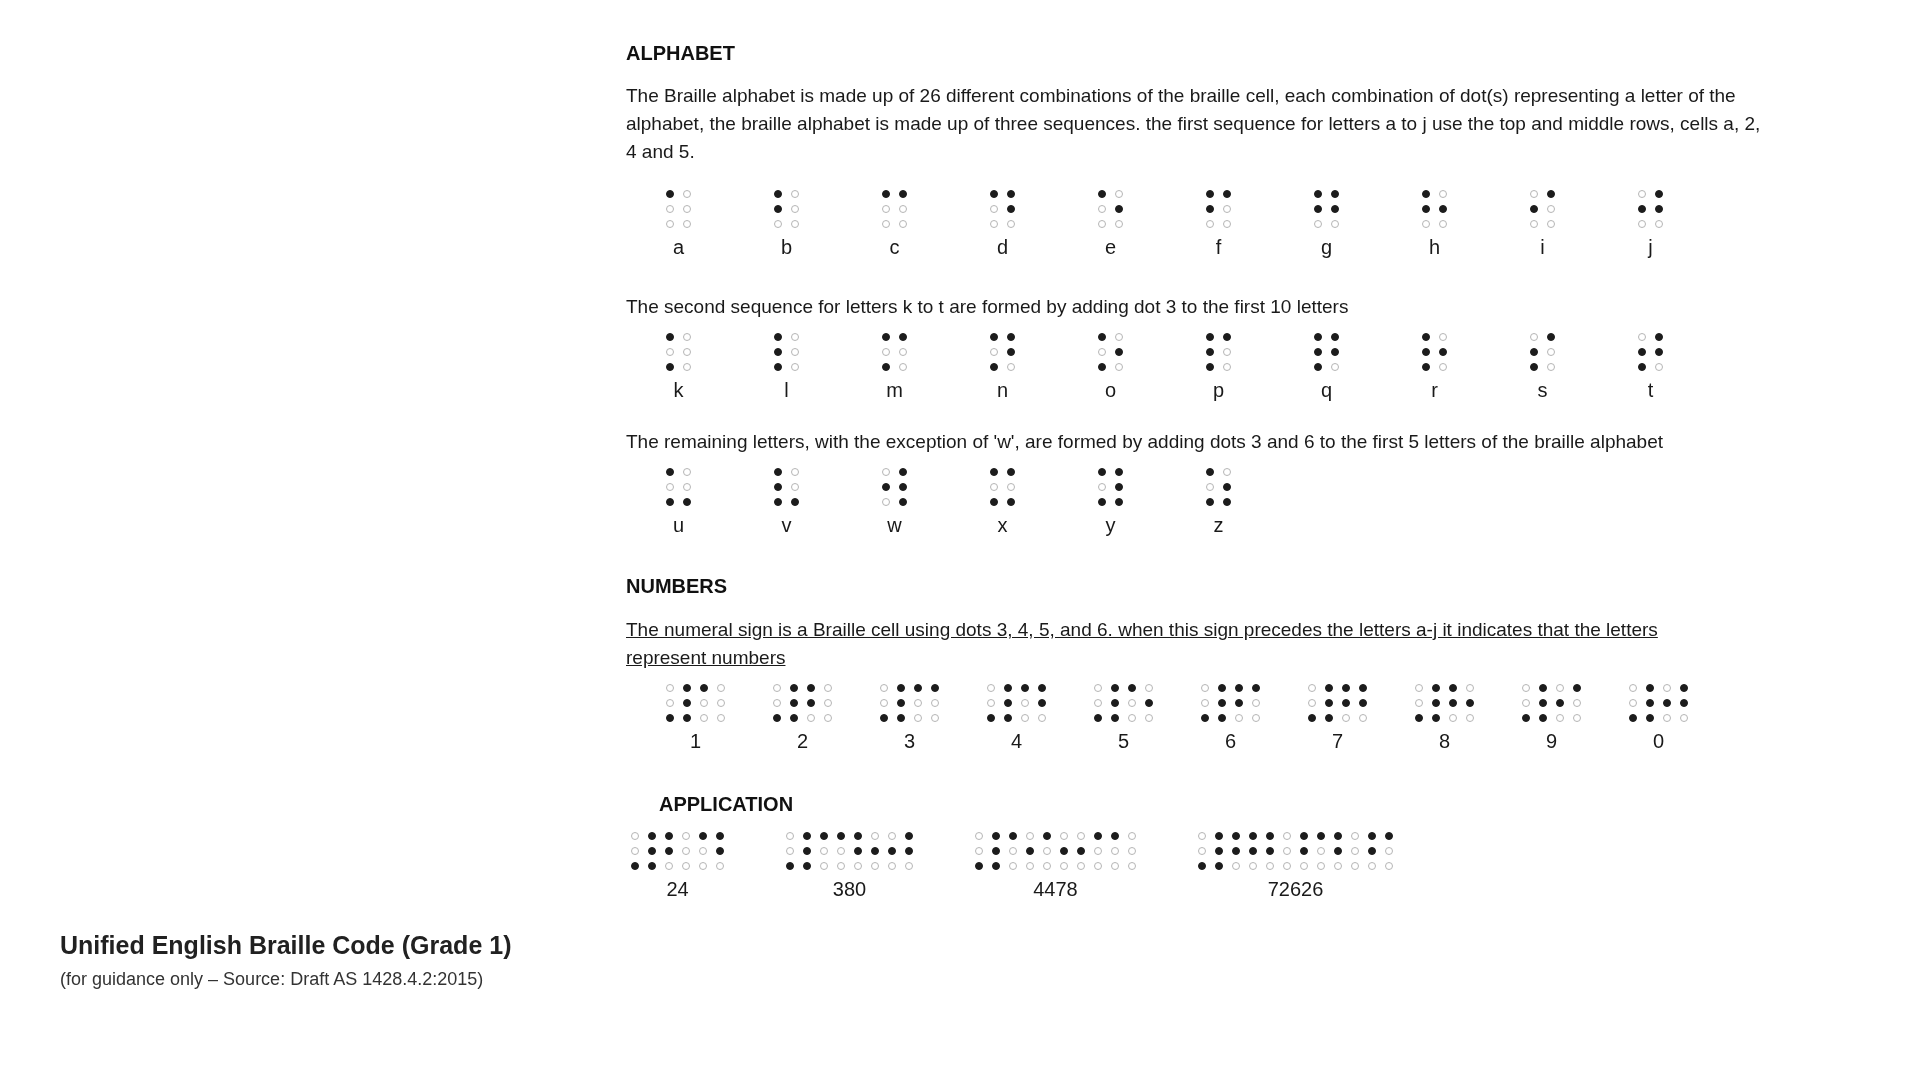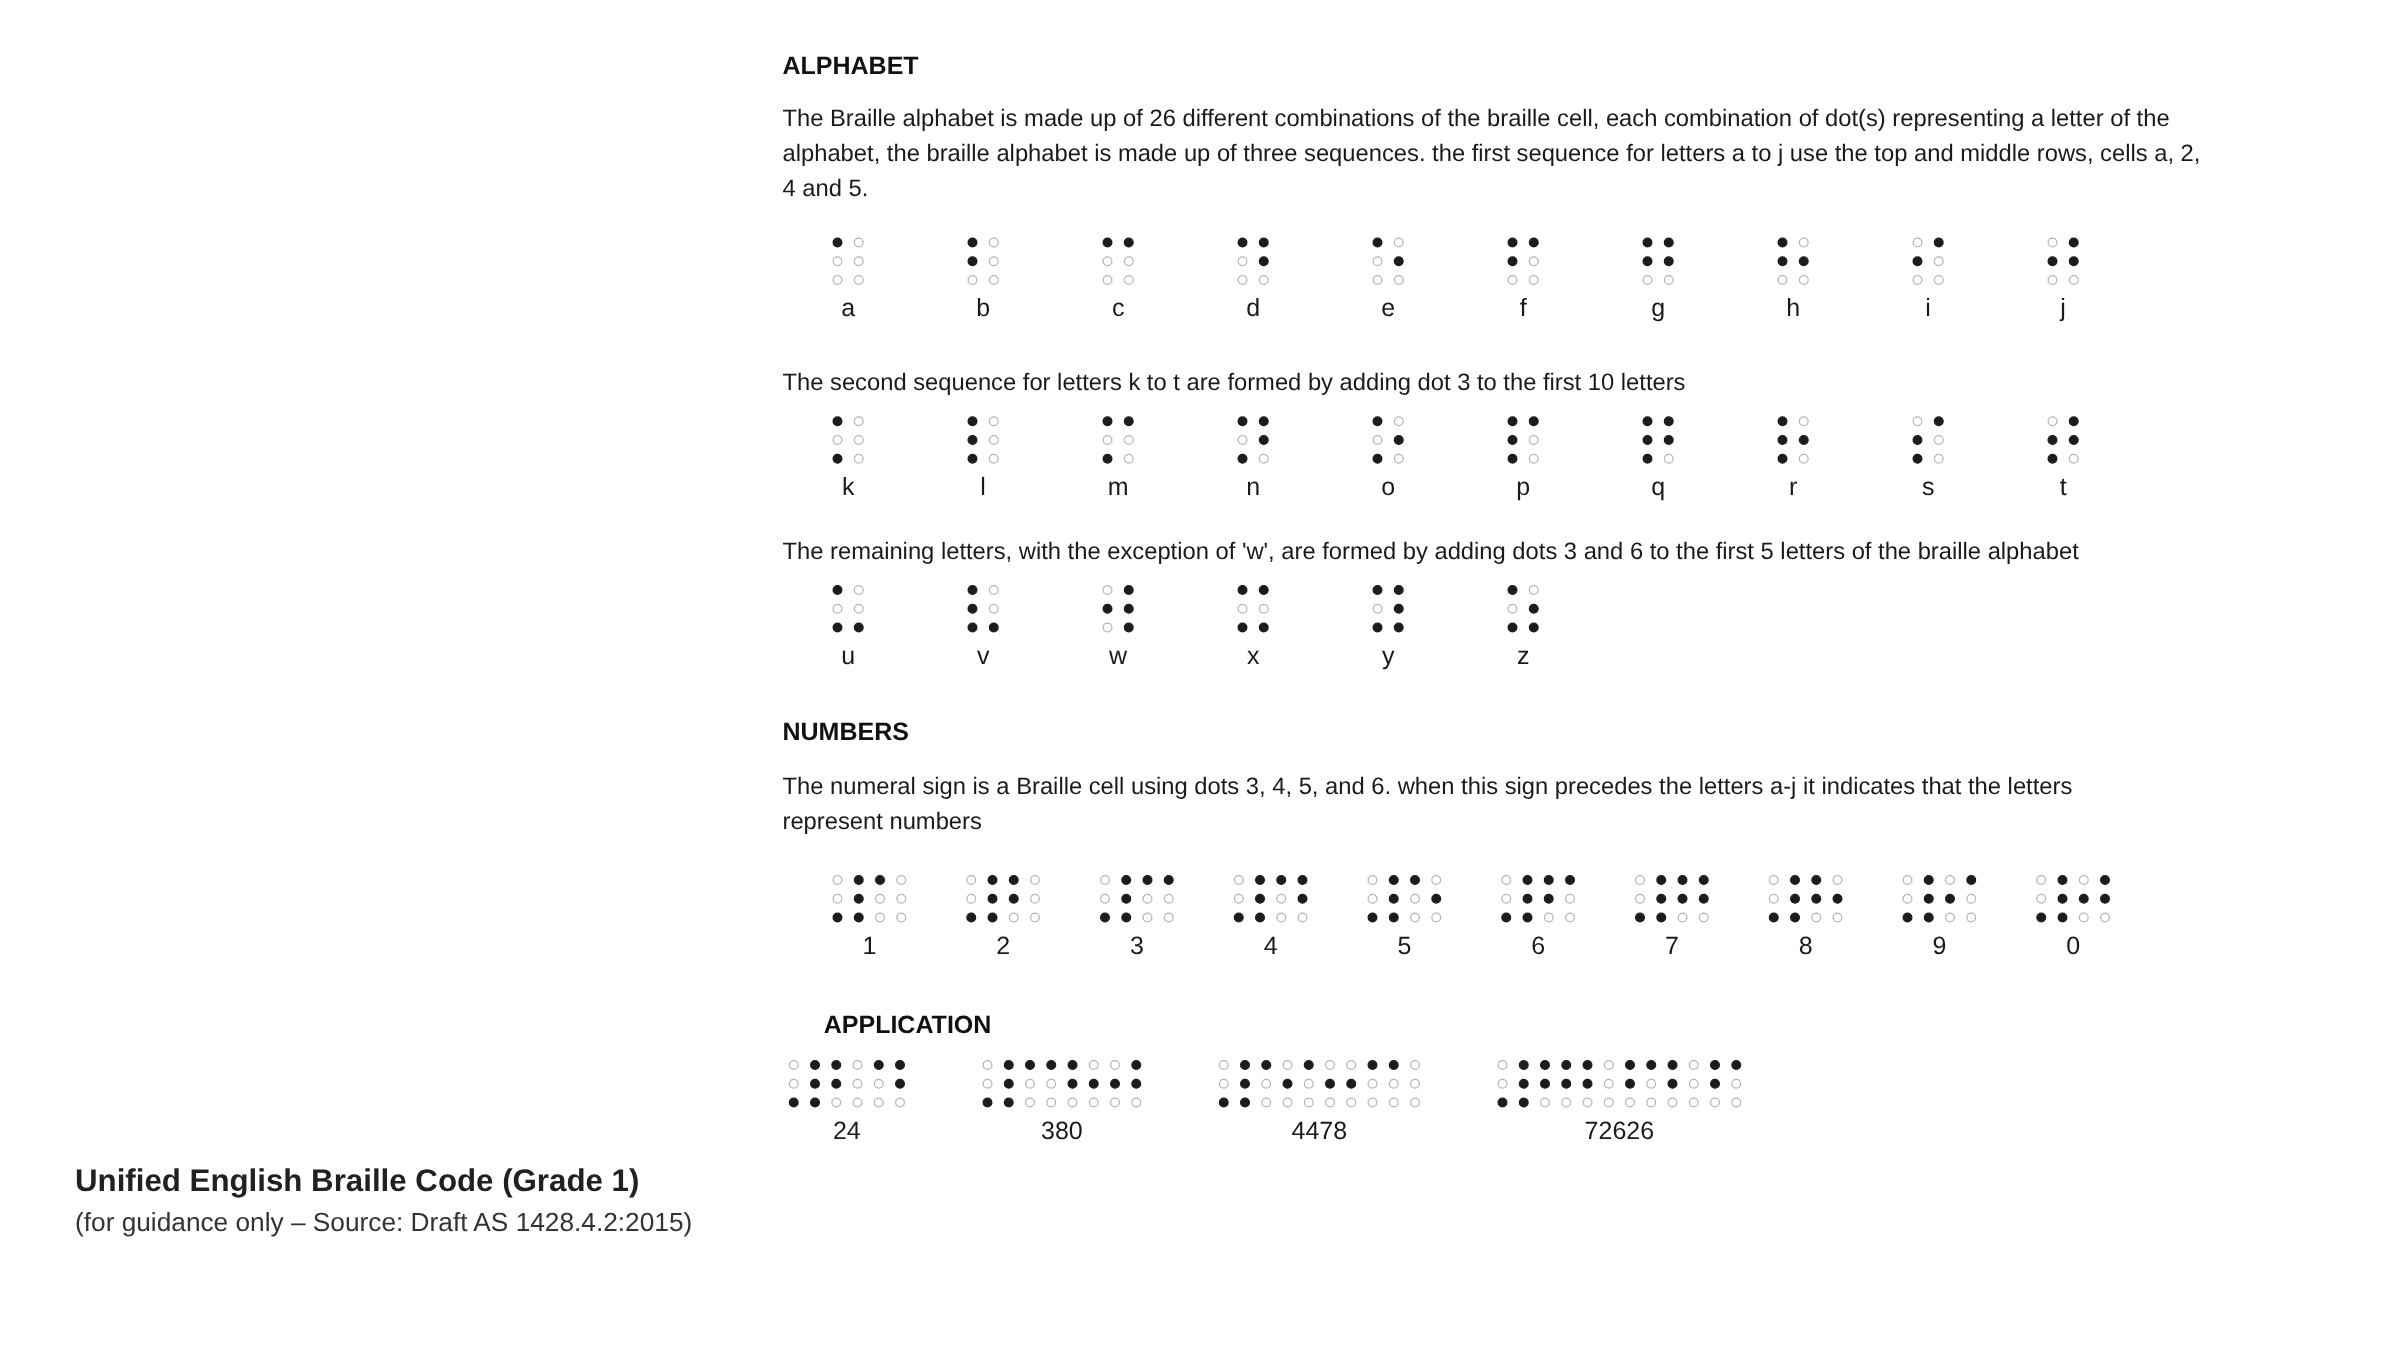--- a/index.html
+++ b/index.html
@@ -35,21 +35,21 @@
     margin:0;
   }
   #alphabet-heading{margin-bottom:17px;}
   #alphabet-intro{margin-bottom:24px; width:1135px;}
   #row-first{margin-bottom:36px;}
   #second-note{margin-bottom:12px;}
   #row-second{margin-bottom:28px;}
   #remaining-note{margin-bottom:12px;}
   #row-third{margin-bottom:40px;}
   #numbers-heading{margin-bottom:18px;}
-  #numbers-intro{margin-bottom:28px; width:1100px;}
+  #numbers-intro{margin-bottom:12px; width:1100px;text-decoration:underline;}
   #row-numbers{margin-bottom:42px;}
   #application-heading{margin-bottom:16px;margin-left:33px;}
   #row-application{margin-bottom:36px;}
 
   .braille-row{
     display:flex;
     align-items:flex-start;
   }
   .row-letters{gap:83px;padding-left:40px;}
   .row-numbers{gap:48px;padding-left:40px;}
@@ -93,25 +93,24 @@
     left:60px;
     top:930px;
   }
   .footer-title{
     font-size:25px;
     line-height:30px;
     font-weight:700;
     color:#212121;
   }
   .footer-subtitle{
-    font-size:21px;
+    font-size:18px;
     line-height:26px;
     color:#333333;
     margin-top:6px;
-    text-align:right;
   }
 </style>
 </head>
 <body>
 
 <main class="page">
 
   <section class="content">
 
     <h2 class="section-heading" id="alphabet-heading">ALPHABET</h2>

